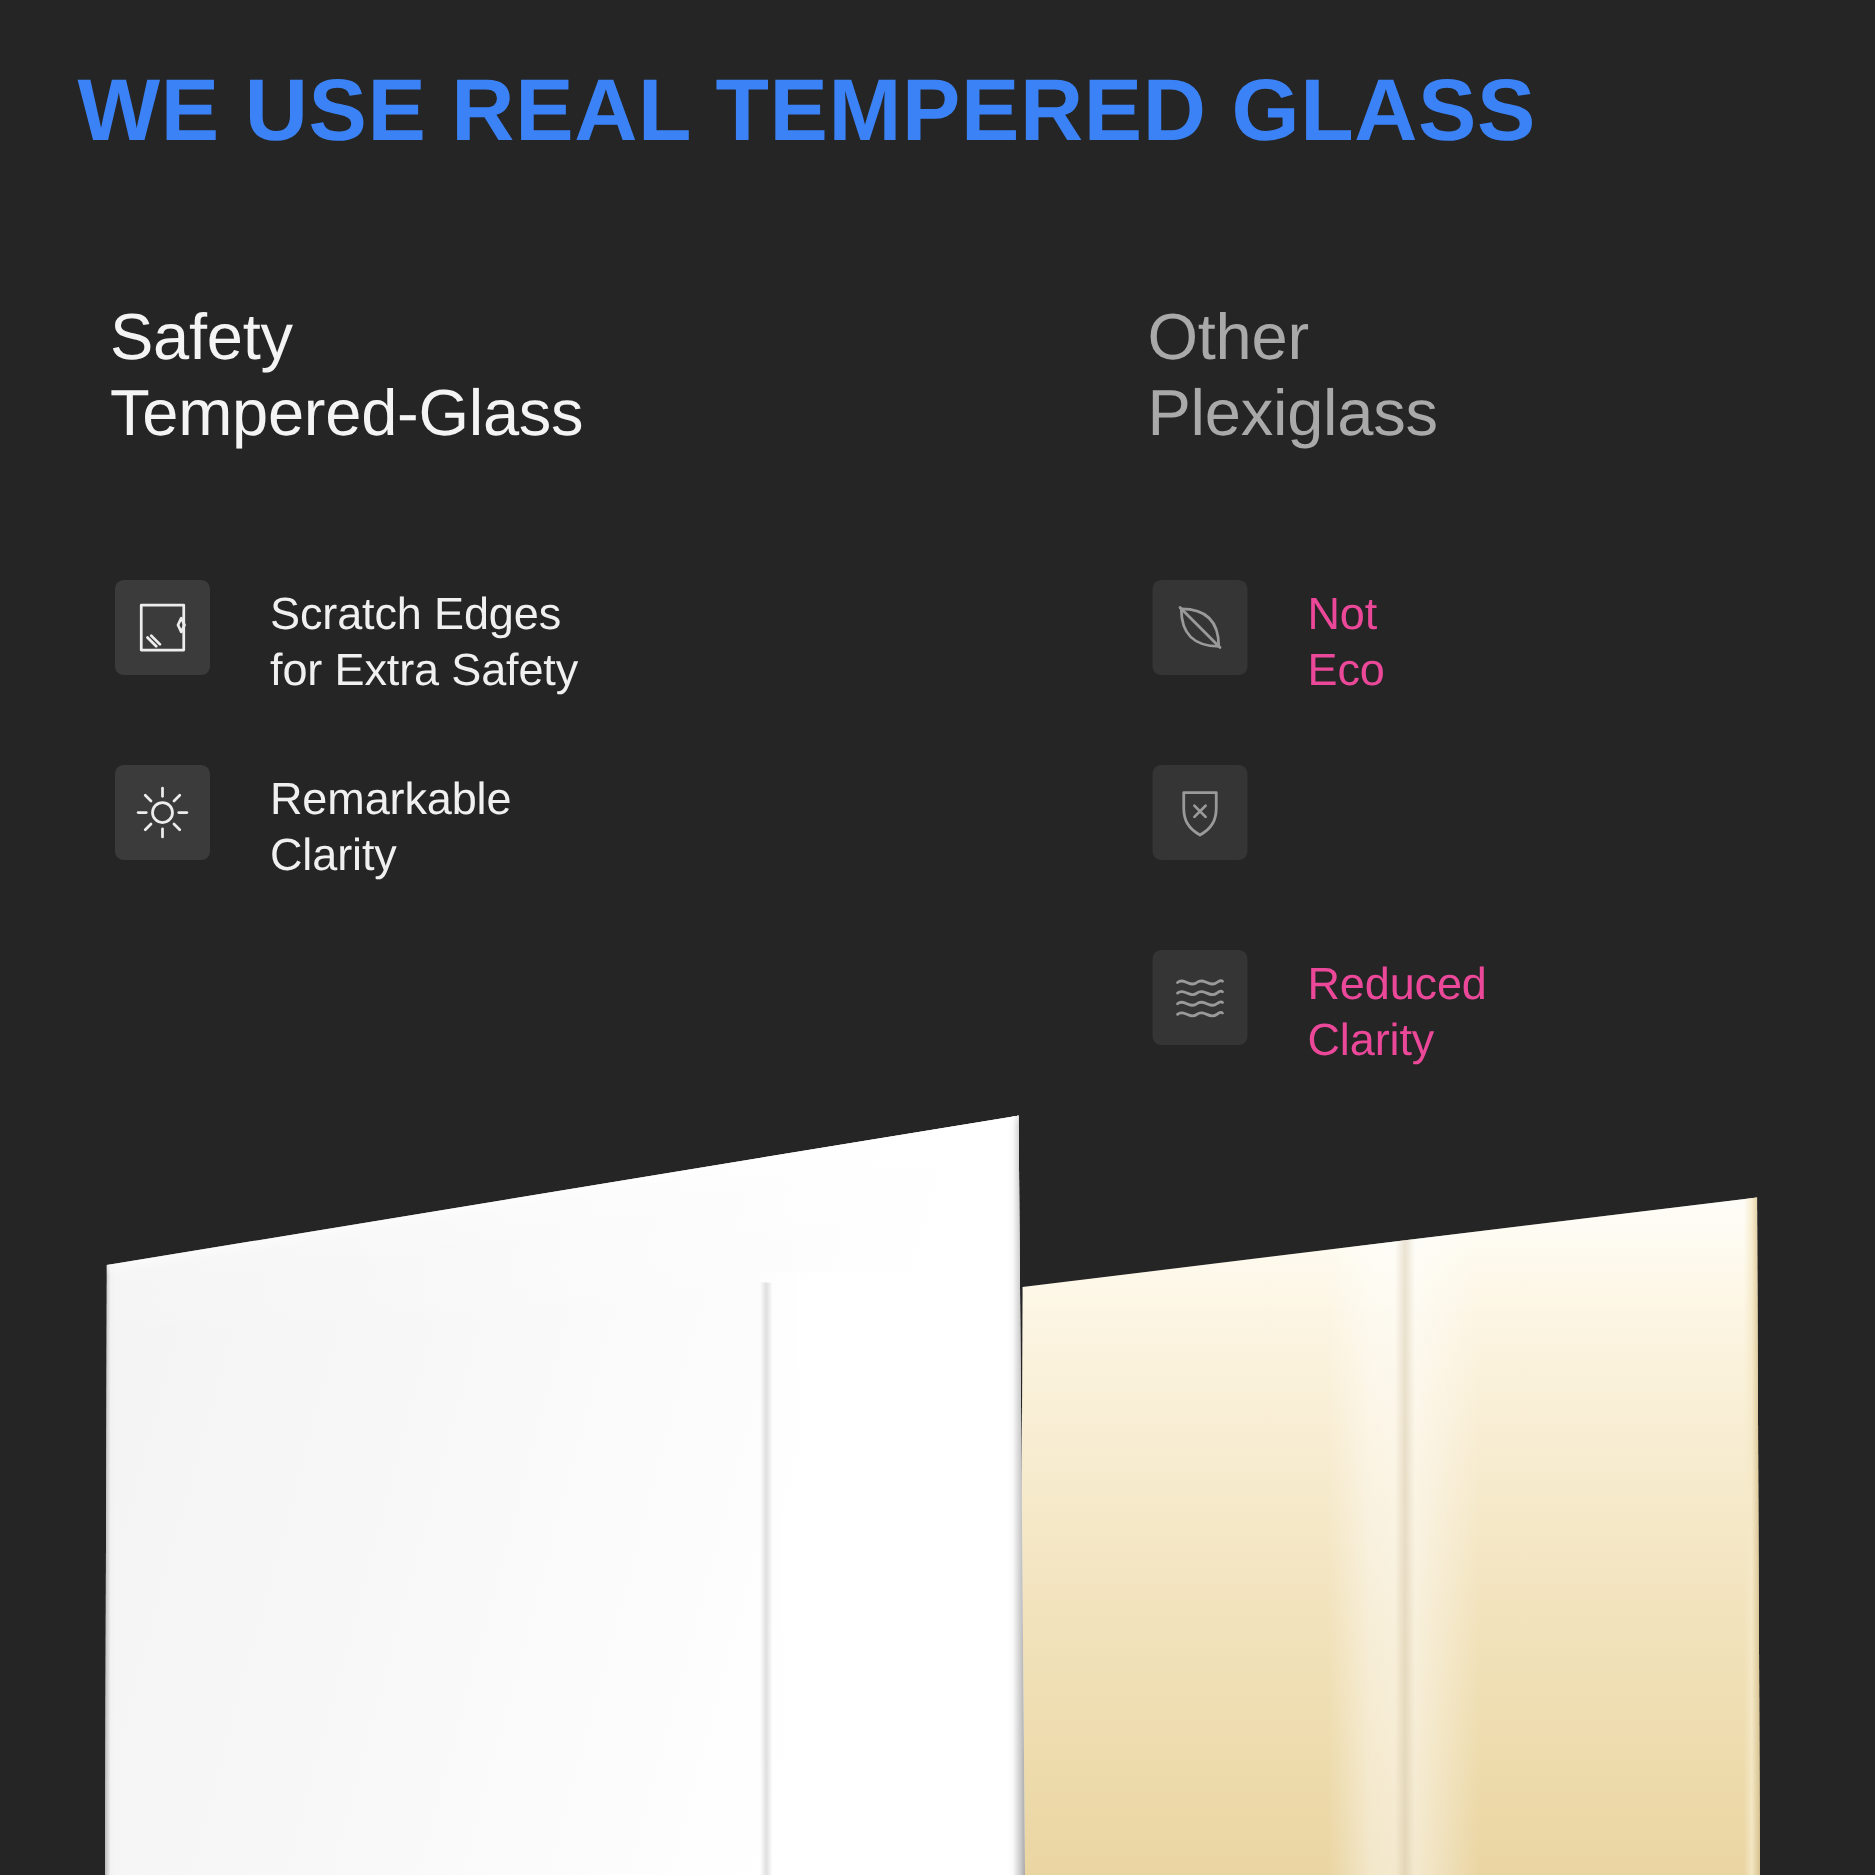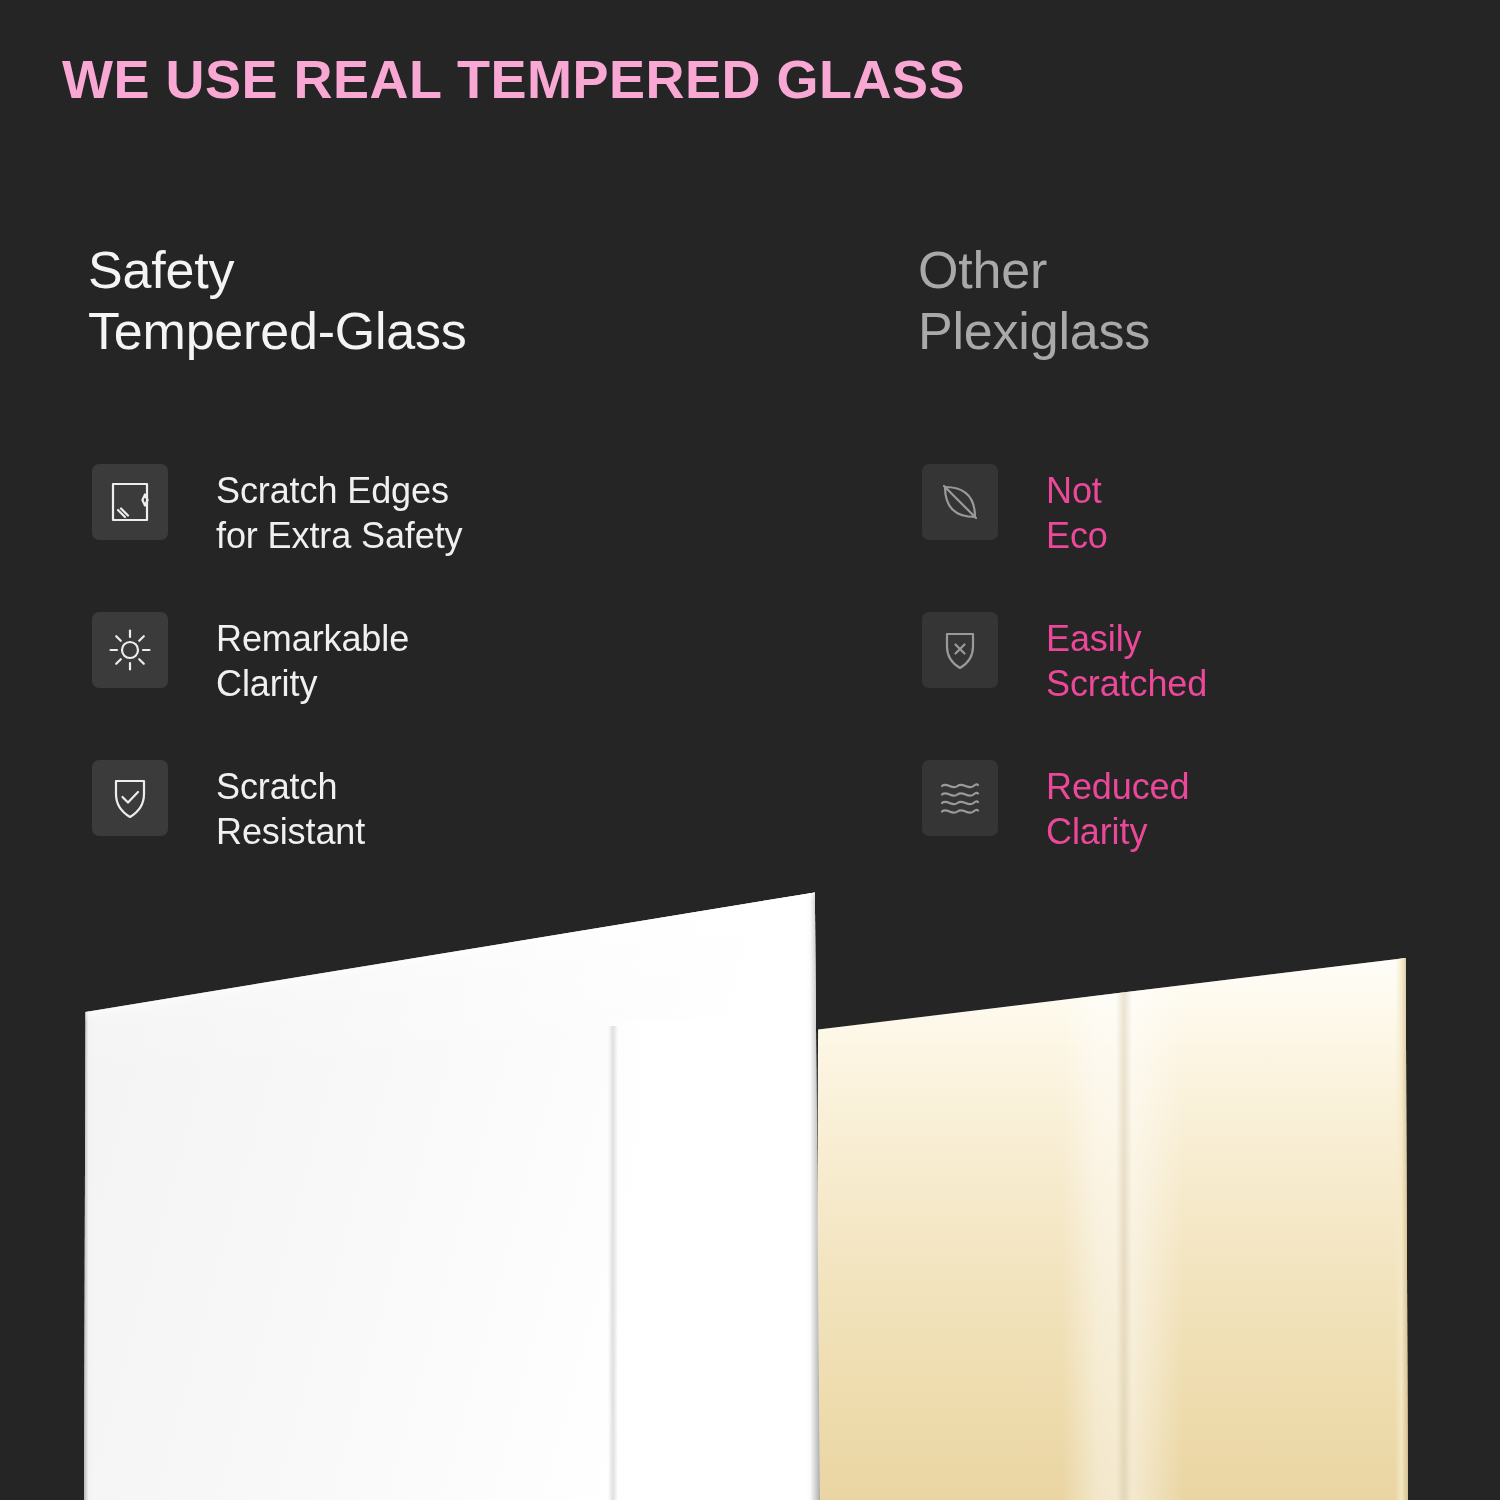--- a/index.html
+++ b/index.html
@@ -8,21 +8,21 @@
     background:#252525;
     font-family:"Liberation Sans", sans-serif;
     overflow:hidden;
     position:relative;
   }
 
   
   .title-bar { position:absolute; top:0; left:0; width:1500px; height:175px; }
   .title {
     position:absolute; left:62px; top:48px;
-    font-size:54px; font-weight:bold; color:#f9a8d4;
+    font-size:70px; font-weight:bold; color:#3b82f6;
     letter-spacing:0.5px; white-space:nowrap;
     font-family:"Liberation Sans", sans-serif;
   }
 
   
   .columns { position:absolute; top:240px; left:0; width:1204px; height:640px; }
   .col { position:absolute; top:0; width:640px; }
   .col-left  { left:88px; }
   .col-right { left:918px; }
 
@@ -200,30 +200,20 @@
             <line x1="9.2" y1="9.2" x2="13.8" y2="13.8"></line>
             <line x1="32.2" y1="32.2" x2="36.8" y2="36.8"></line>
             <line x1="36.8" y1="9.2" x2="32.2" y2="13.8"></line>
             <line x1="13.8" y1="32.2" x2="9.2" y2="36.8"></line>
           </svg>
         </div>
         <div class="feature-label">Remarkable
 Clarity</div>
       </div>
 
-      <div class="feature">
-        <div class="icon-tile">
-          <svg width="46" height="46" viewBox="0 0 46 46" fill="none" stroke-width="2.2" stroke-linecap="round" stroke-linejoin="round">
-            <path d="M23 42 C33 36 37 29 37 19 V6 H9 V19 C9 29 13 36 23 42 Z"></path>
-            <polyline points="15.5,22 21,27.5 31,17"></polyline>
-          </svg>
-        </div>
-        <div class="feature-label">Scratch
-Resistant</div>
-      </div>
 
     </div>
   </div>
 
   <div class="col col-right">
     <div class="col-heading">Other
 Plexiglass</div>
 
     <div class="features">
 
@@ -239,22 +229,20 @@
       </div>
 
       <div class="feature">
         <div class="icon-tile">
           <svg width="46" height="46" viewBox="0 0 46 46" fill="none" stroke-width="2.2" stroke-linecap="round" stroke-linejoin="round">
             <path d="M23 41 C32.5 35.5 36 29 36 19.5 V7 H10 V19.5 C10 29 13.5 35.5 23 41 Z"></path>
             <line x1="18.5" y1="17.5" x2="27.5" y2="26.5"></line>
             <line x1="27.5" y1="17.5" x2="18.5" y2="26.5"></line>
           </svg>
         </div>
-        <div class="feature-label">Easily
-Scratched</div>
       </div>
 
       <div class="feature">
         <div class="icon-tile">
           <svg width="46" height="46" viewBox="0 0 46 46" fill="none" stroke-width="2.2" stroke-linecap="round">
             <path d="M5 11 C10 6.5 15 15.5 20.5 11 C26 6.5 31 15.5 36.5 11 C39 9 40.5 9.5 41 10"></path>
             <path d="M5 19.5 C10 15 15 24 20.5 19.5 C26 15 31 24 36.5 19.5 C39 17.5 40.5 18 41 18.5"></path>
             <path d="M5 28 C10 23.5 15 32.5 20.5 28 C26 23.5 31 32.5 36.5 28 C39 26 40.5 26.5 41 27"></path>
             <path d="M5 36.5 C10 32 15 41 20.5 36.5 C26 32 31 41 36.5 36.5 C39 34.5 40.5 35 41 35.5"></path>
           </svg>

